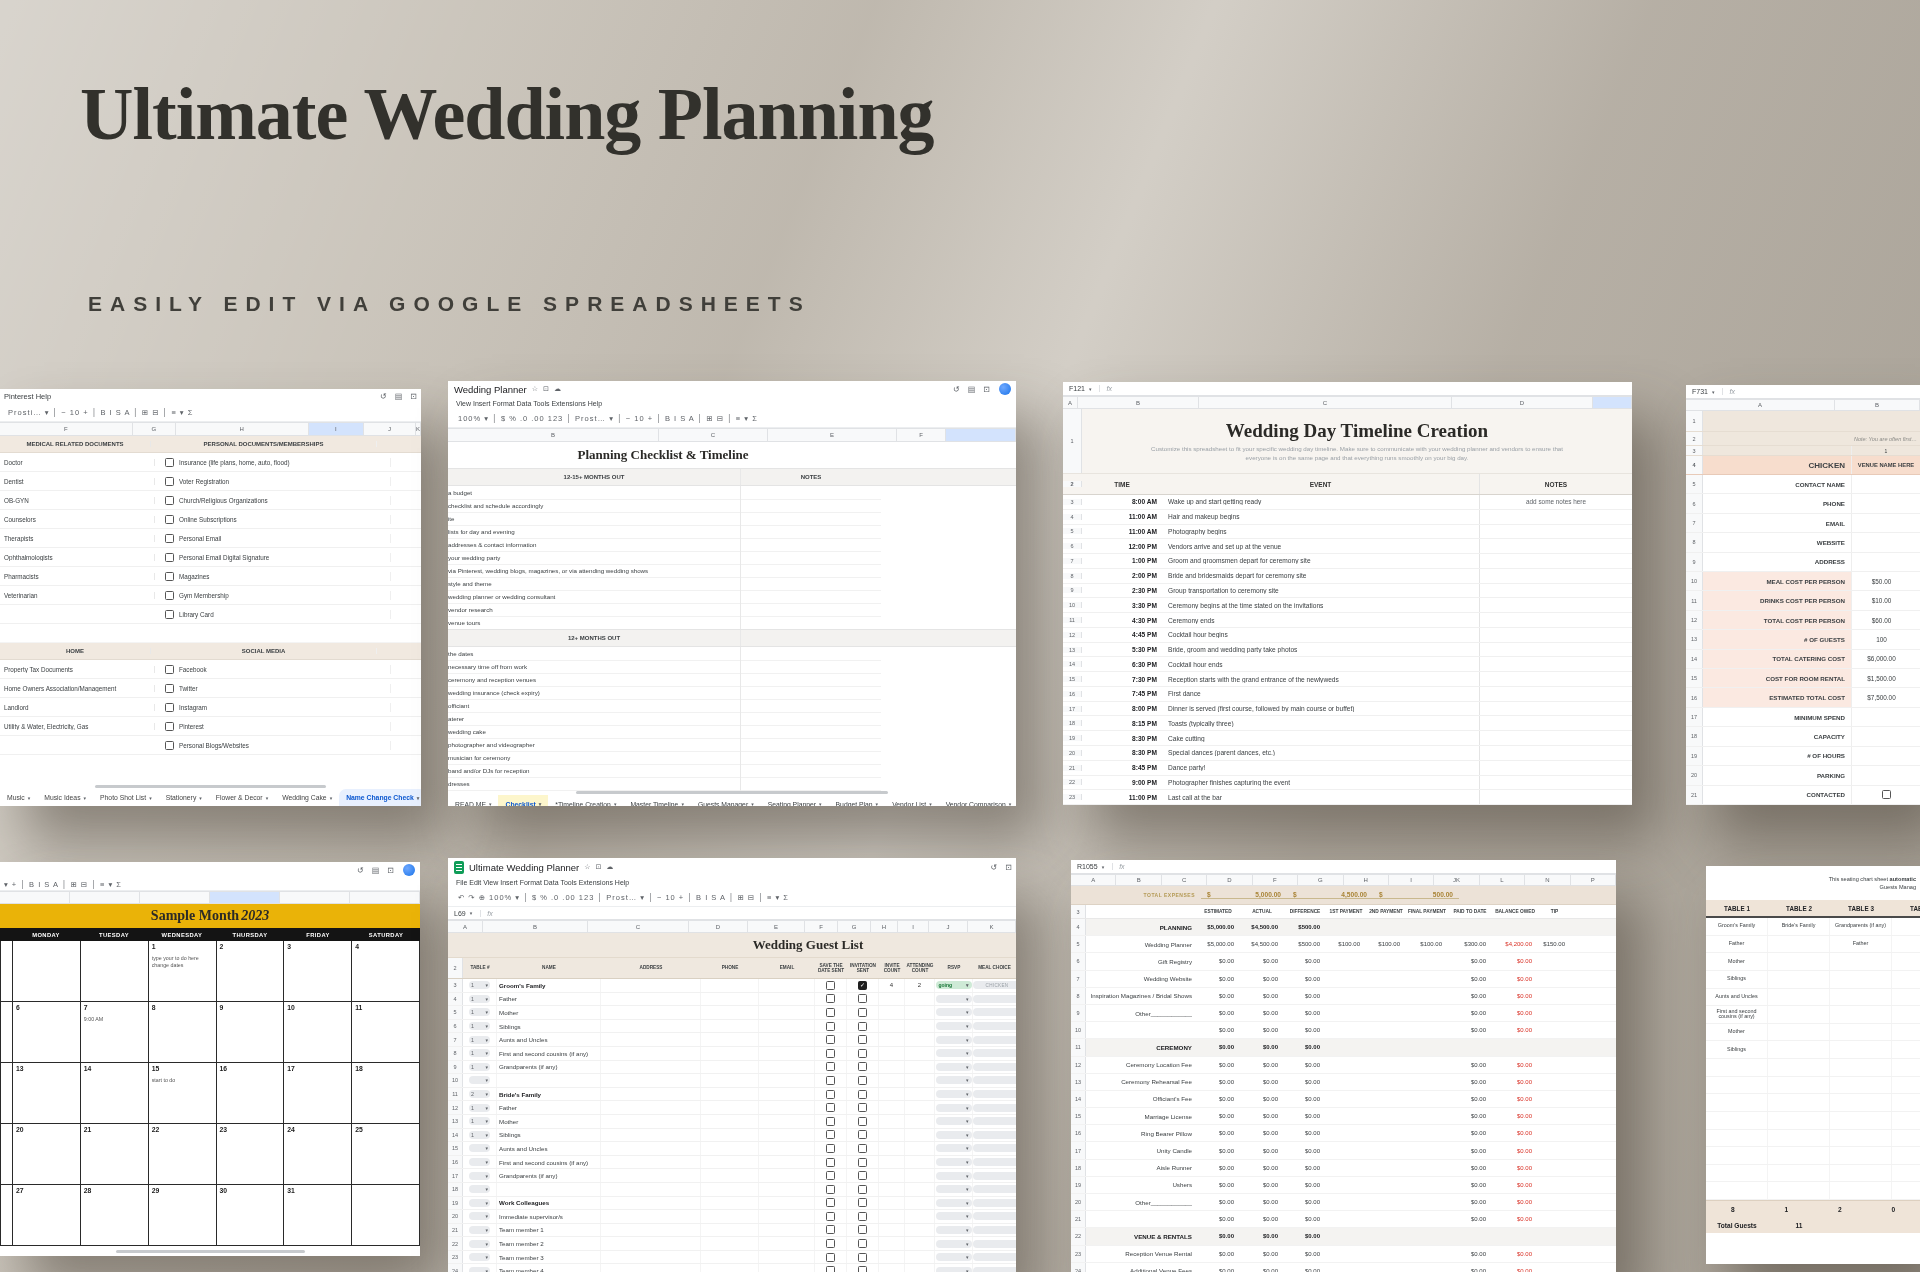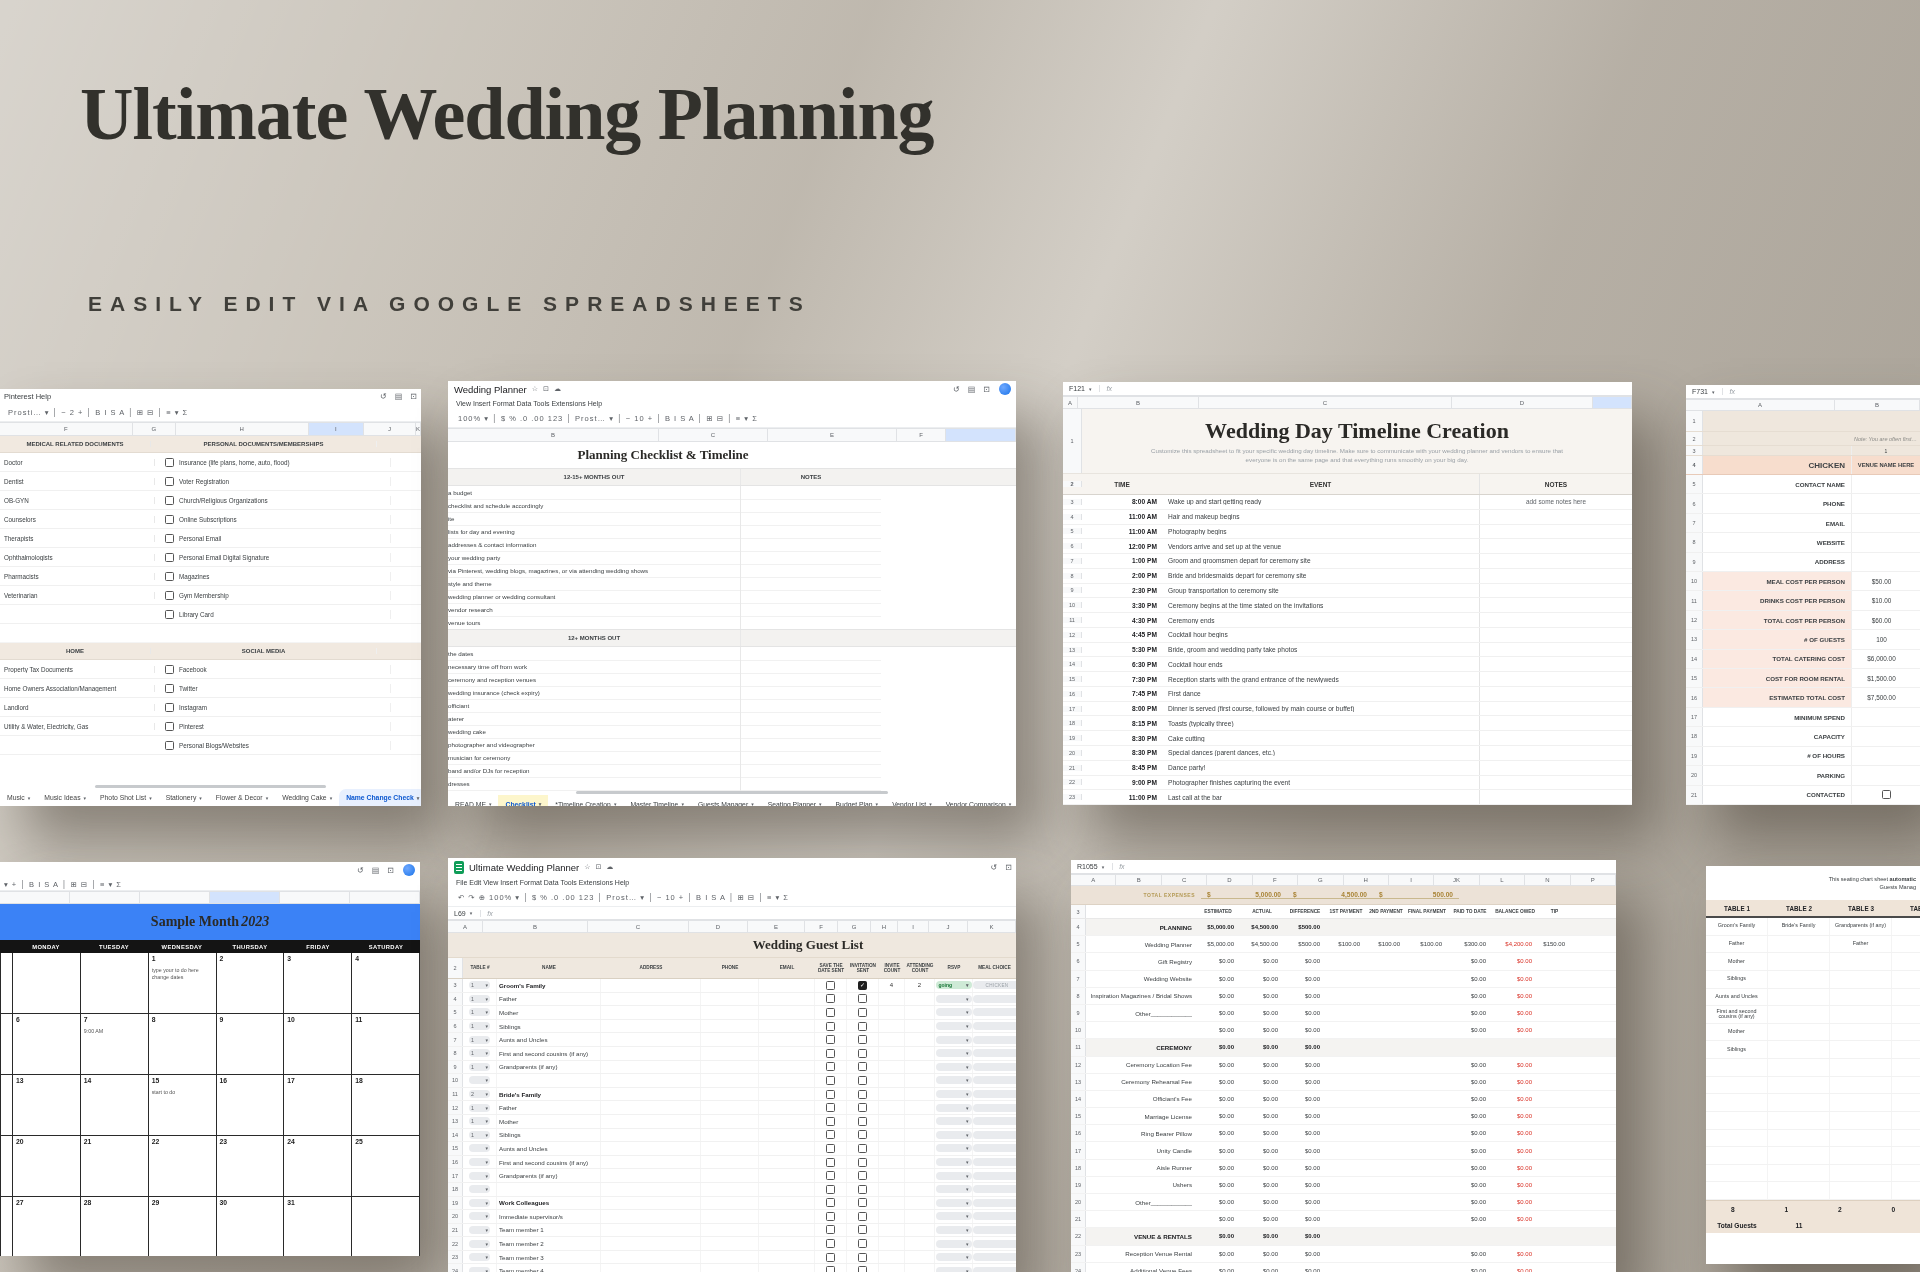--- a/index.html
+++ b/index.html
@@ -97,21 +97,21 @@
   #cardC{left:1063px;top:382px;width:569px;height:423px}
   #cardC .colhead{height:11px}
   #cardC .c-gut{width:18px}
   #cardC .colhead .cell:nth-of-type(1){width:14px}
   #cardC .colhead .cell:nth-of-type(2){width:120px}
   #cardC .colhead .cell:nth-of-type(3){width:252px}
   #cardC .colhead .cell:nth-of-type(4){width:140px}
   #cardC .colhead .cell:nth-of-type(5){flex:1}
   .c-titleblock{display:flex;background:#f7f4f0;border-bottom:1px solid #e8e4de;flex:none;height:64px}
   .c-titlewrap{flex:1;display:flex;flex-direction:column;align-items:center;justify-content:center;gap:3px}
-  .c-title{font-size:22px}
+  .c-title{font-size:19px}
   .c-sub{font-size:6.2px;color:#9aa0a6;text-align:center;width:78%;line-height:1.3}
   .c-hrow{height:20px;background:#f7f4f0;border-bottom:1px solid #d8d4ce;font-weight:700;font-size:6.5px;flex:none}
   .c-time{width:80px;flex:none;text-align:center}
   .c-event{flex:1;padding-left:6px}
   .c-hrow .c-event{text-align:center;padding-left:0}
   .c-notes{width:152px;flex:none;text-align:center;border-left:1px solid #e4e4e4;height:100%;display:flex;align-items:center;justify-content:center}
   .c-rows{flex:1;display:flex;flex-direction:column}
   .c-row{flex:1;display:flex;align-items:center;border-bottom:1px solid #f0f0f0}
   .c-row .c-time{text-align:right;padding-right:5px;font-weight:700;font-size:6.6px;color:#202124;box-sizing:border-box}
   .c-row .c-event{font-size:6.6px;color:#3c4043;white-space:nowrap;overflow:hidden}
@@ -133,21 +133,21 @@
   .d-hdr .d-val{font-size:5.8px;font-weight:700}
   .d-rows{flex:1;display:flex;flex-direction:column}
   .d-row{flex:1;display:flex;border-bottom:1px solid #f0f0f0}
   .d-row .d-lab.sh{background:#fbe9e1}
   
   #cardE{left:0;top:862px;width:420px;height:394px}
   .e-top{height:16px;display:flex;align-items:center;justify-content:flex-end;flex:none}
   .e-toolbar{height:12px;display:flex;align-items:center;padding-left:4px;border-bottom:1px solid #eceef0;flex:none}
   #cardE .colhead{height:11px}
   #cardE .colhead .cell{flex:1}
-  .e-titleband{height:36px;background:#3b82f6;display:flex;align-items:center;justify-content:center;flex:none;gap:2px}
+  .e-titleband{height:24px;background:#eab308;display:flex;align-items:center;justify-content:center;flex:none;gap:2px}
   .e-titleband .stitle{font-size:14px}
   .e-year{font-style:italic}
   .e-dayhead{display:flex;height:13px;background:#141414;flex:none}
   .e-stub{width:12px;flex:none}
   .e-day{flex:1;color:#fff;font-size:5.8px;font-weight:700;letter-spacing:.4px;display:flex;align-items:center;justify-content:center}
   .e-grid{display:grid;grid-template-columns:12px repeat(6,1fr);grid-auto-rows:61px;flex:none;border-left:1px solid #2a2a2a}
   .e-cell{border-right:1px solid #2a2a2a;border-bottom:1px solid #2a2a2a;padding:2px 0 0 3px;overflow:hidden}
   .e-num{font-size:6.8px;font-weight:700;color:#1b1b1b}
   .e-t{font-size:5.3px;color:#555;margin-top:5px;white-space:nowrap;overflow:hidden}
   .e-footer{flex:1;display:flex;align-items:center;justify-content:center}
@@ -240,21 +240,21 @@
 
   <div class="card" id="cardA">
     <div class="a-menu mrow">
       <span class="tinytxt">Pinterest   Help</span>
       <span class="sp"></span>
       <span class="ricon">↺</span>
       <span class="ricon">▤</span>
       <span class="ricon">⊡</span>
     </div>
     <div class="a-toolbar">
-      <span class="glyphs">Prosti…  ▾  │  −  2  +  │  B  I  S  A  │  ⊞  ⊟  │  ≡ ▾  Σ</span>
+      <span class="glyphs">Prosti…  ▾  │  −  10  +  │  B  I  S  A  │  ⊞  ⊟  │  ≡ ▾  Σ</span>
     </div>
     <div class="colhead">
 
     <div class="cell">F</div>
         <div class="cell">G</div>
         <div class="cell">H</div>
         <div class="cell sel">I</div>
         <div class="cell">J</div>
         <div class="cell">K</div>
       </div>

